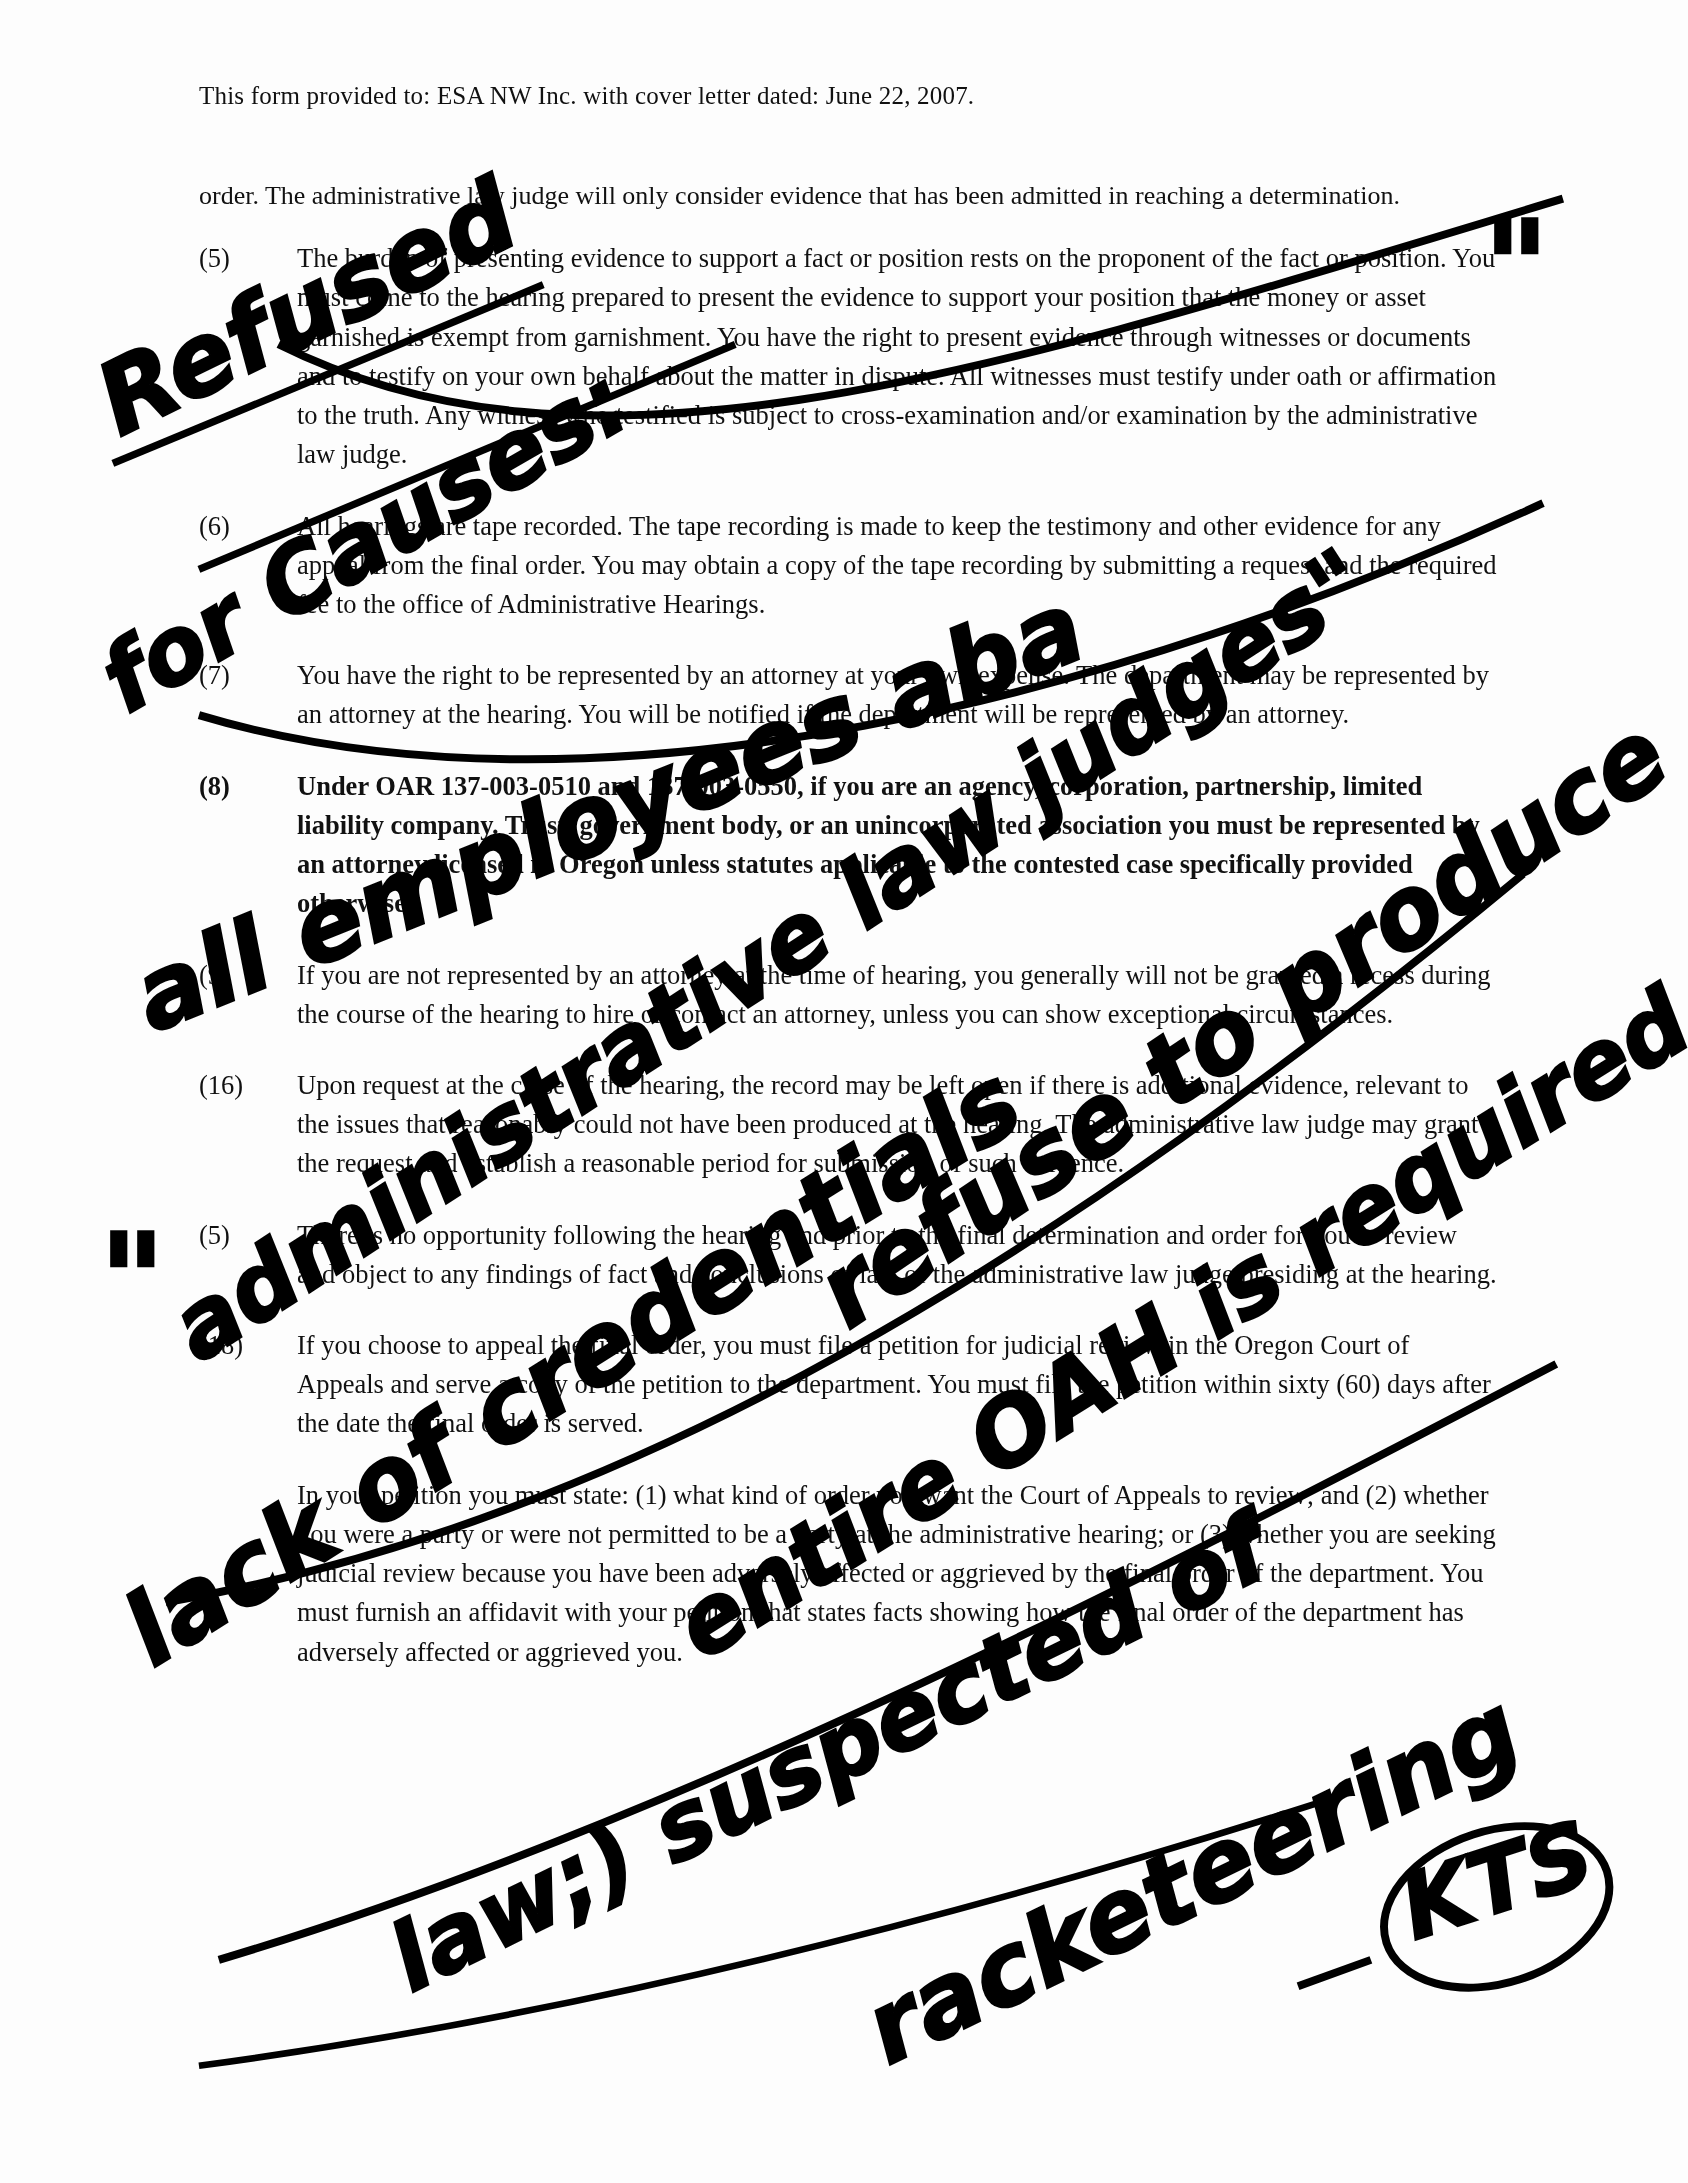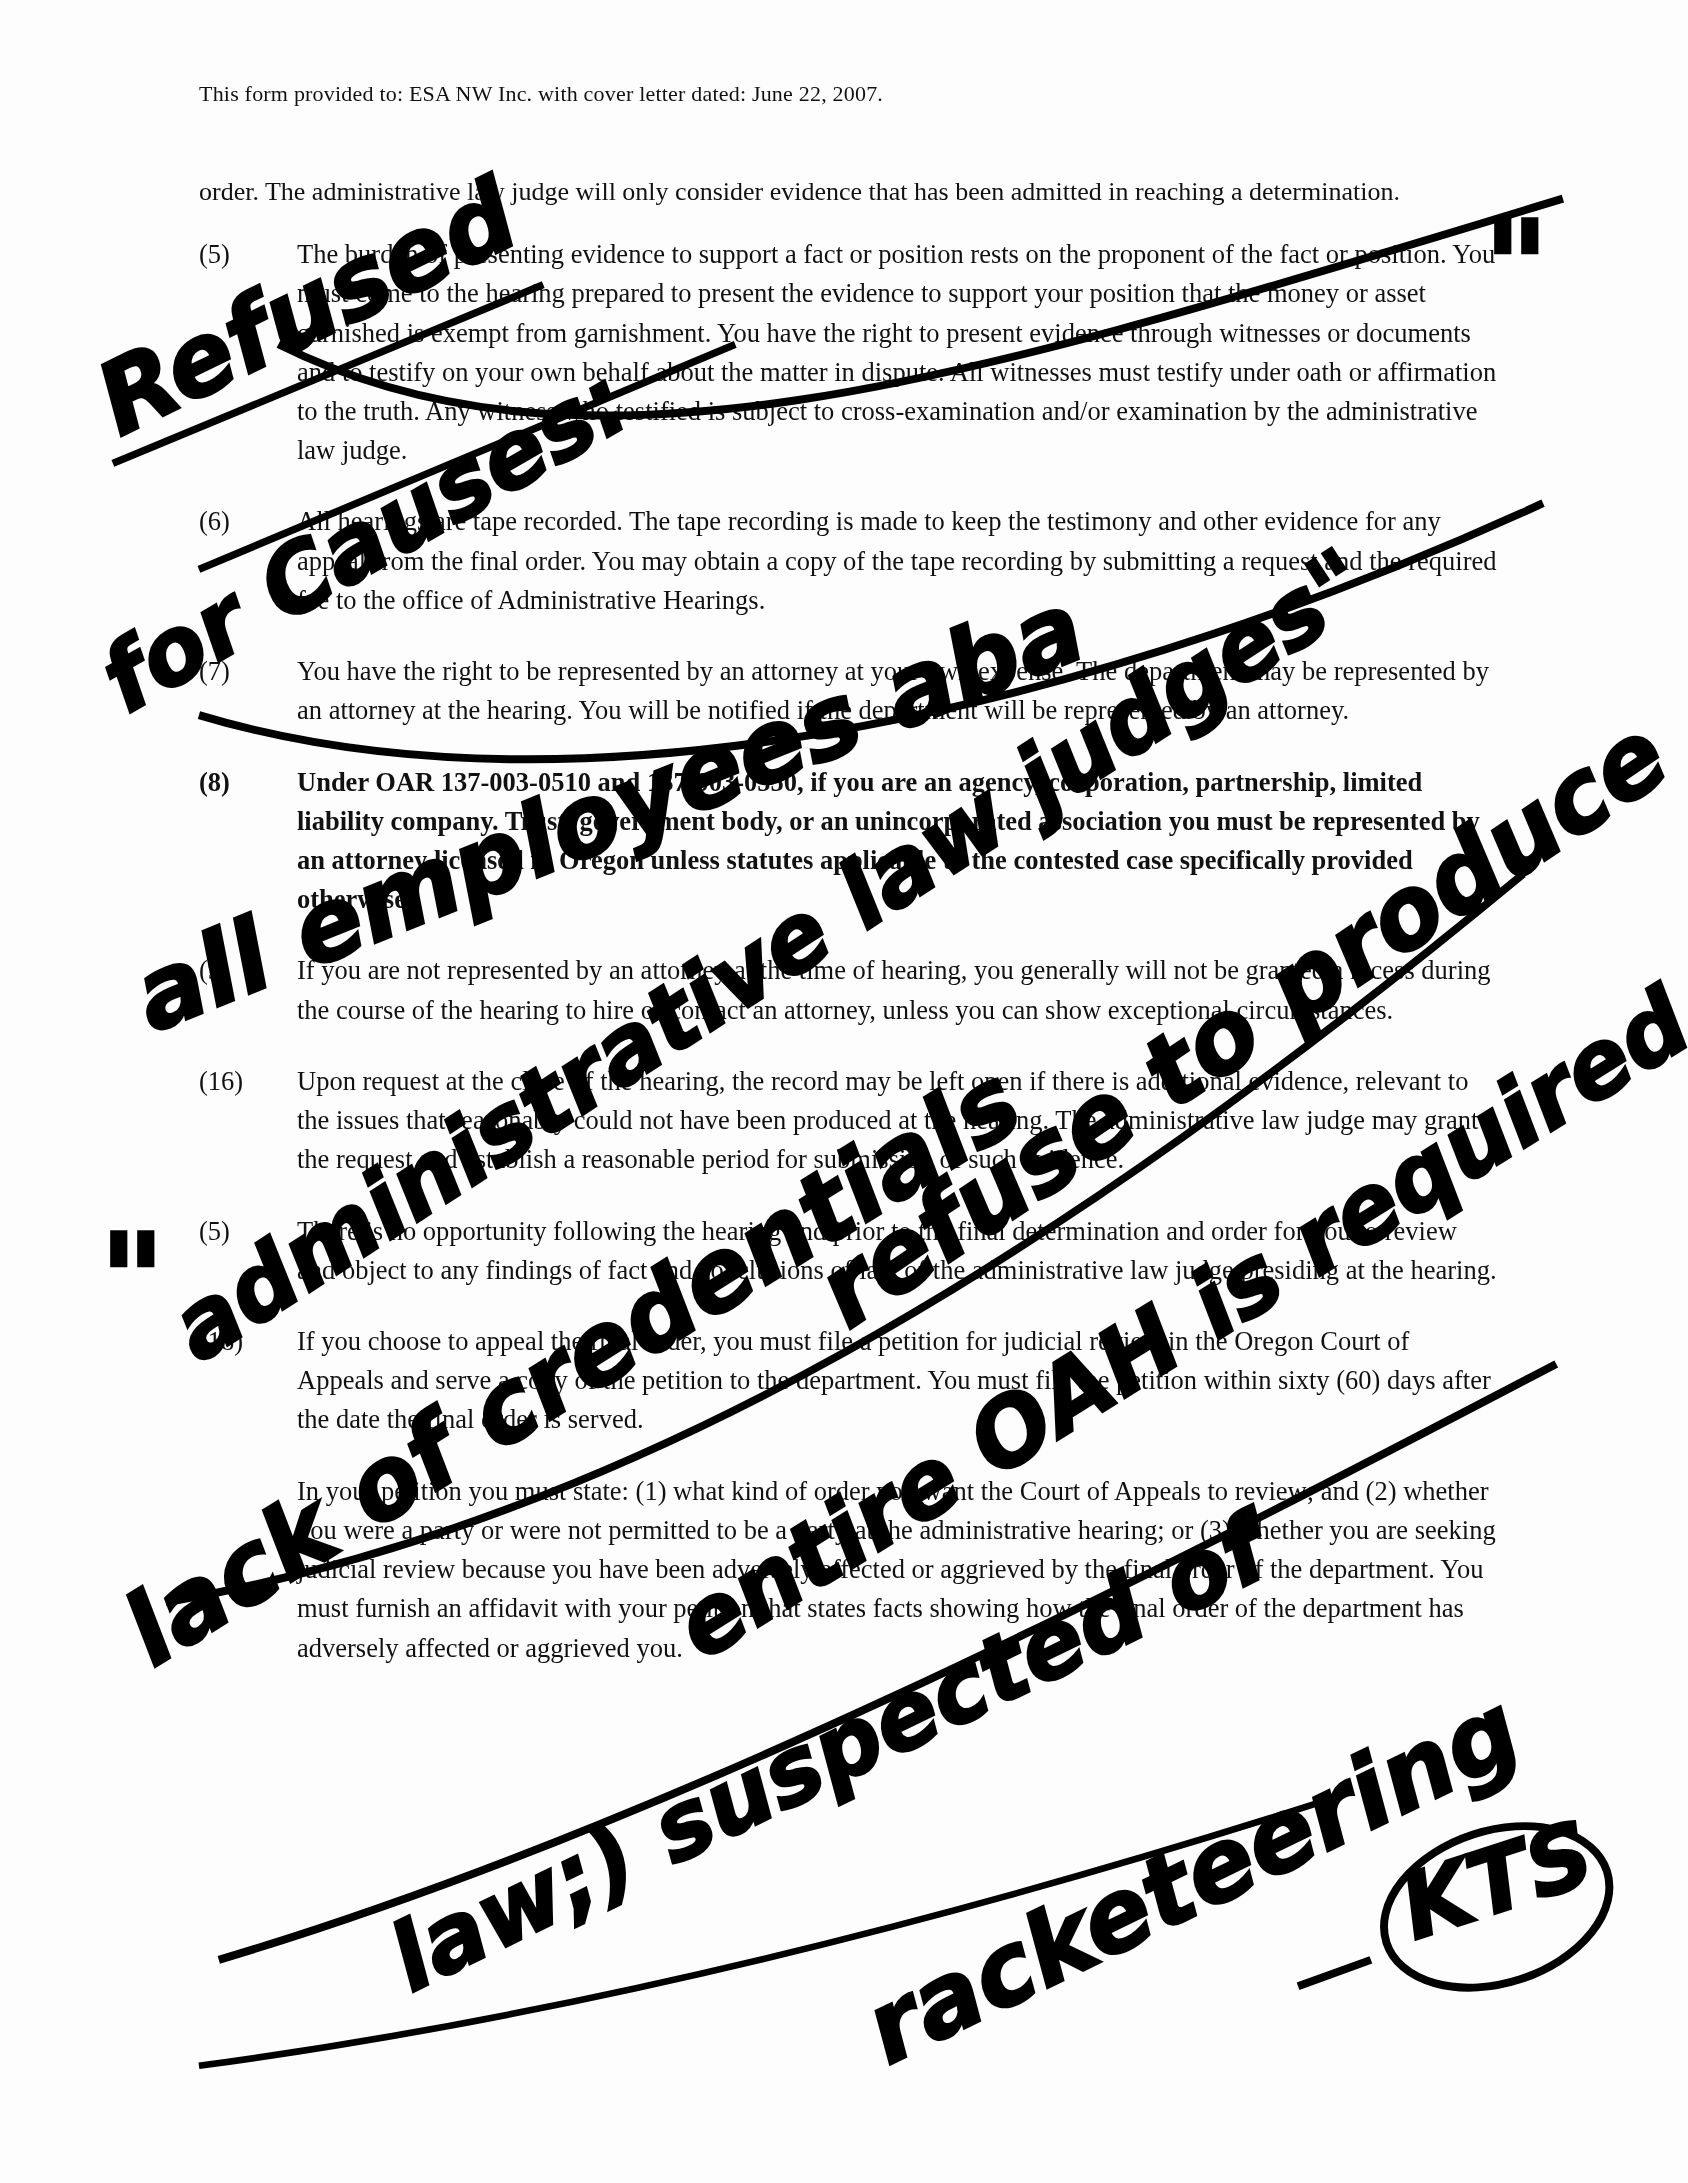--- a/index.html
+++ b/index.html
@@ -20,21 +20,21 @@
     inset: 0;
     background: #fdfdfd;
   }
   .doc {
     position: absolute;
     left: 199px;
     top: 79px;
     width: 1298px;
   }
   .header-line {
-    font-size: 22px;
+    font-size: 25px;
     line-height: 1.35;
     margin-bottom: 64px;
     letter-spacing: 0.2px;
   }
   .lead {
     font-size: 26px;
     line-height: 1.48;
     margin-bottom: 24px;
   }
   .item {

